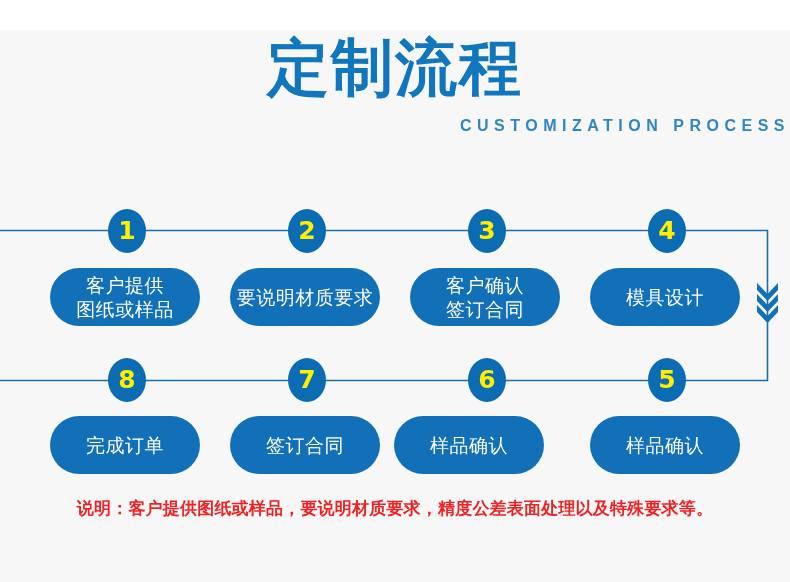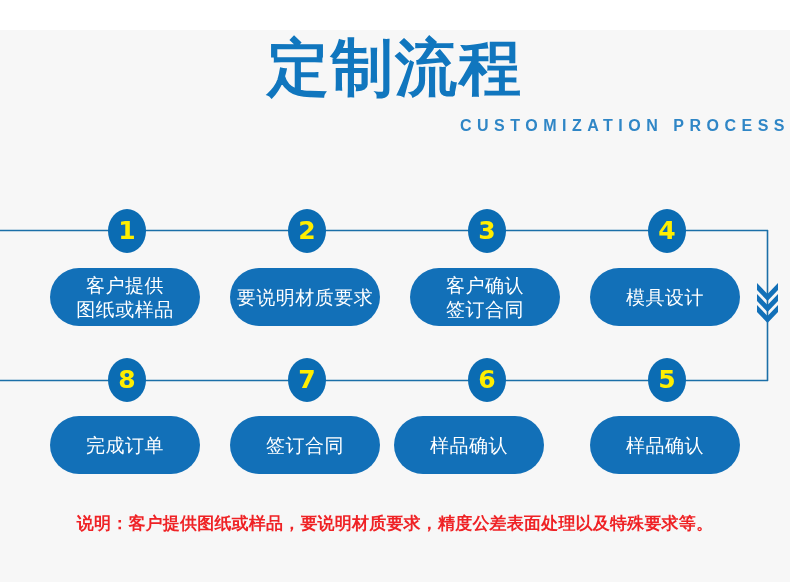--- a/index.html
+++ b/index.html
@@ -103,21 +103,21 @@
     line-height: 24px;
     letter-spacing: 0.5px;
     z-index: 3;
     white-space: pre-line;
   }
 
   
   .note {
     position: absolute;
     left: 0;
-    top: 512px;
+    top: 497px;
     width: 790px;
     text-align: center;
     font-family: "DejaVu Sans", "Liberation Sans", sans-serif;
     font-size: 17px;
     font-weight: bold;
     color: #ef2225;
     letter-spacing: 0.2px;
   }
 </style>
 </head>

